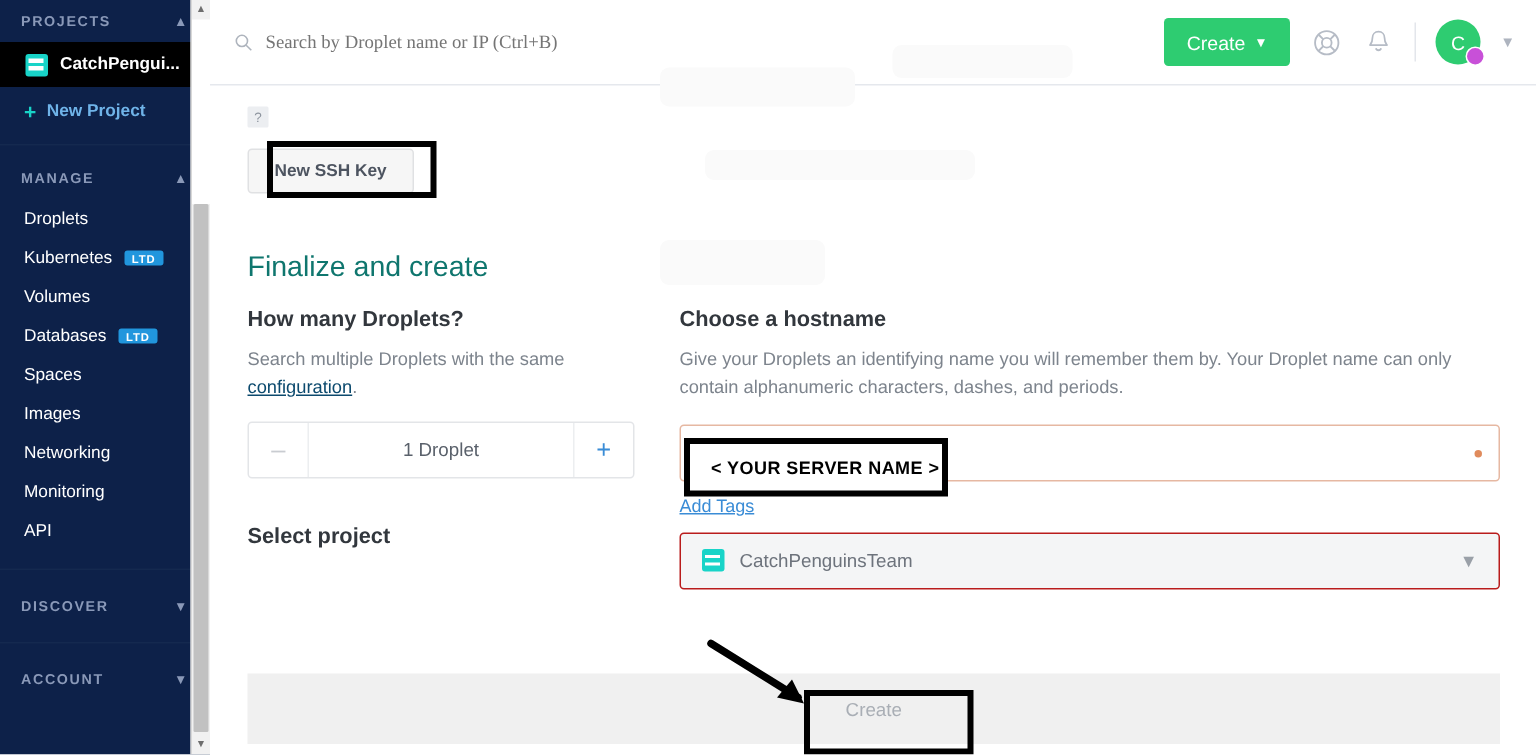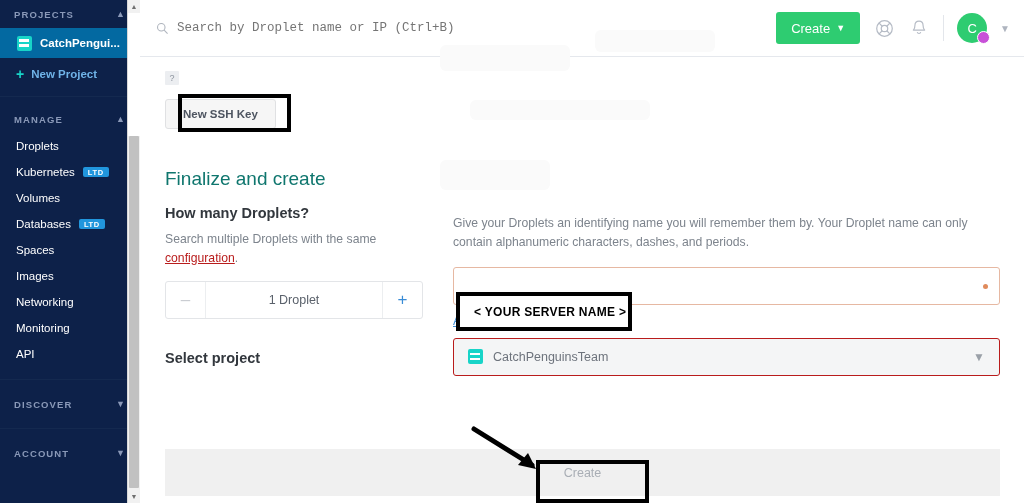--- a/index.html
+++ b/index.html
@@ -23,21 +23,21 @@
   .sb-section-head {
     display: flex; align-items: center; justify-content: space-between;
     padding: 0 14px; height: 28px;
     font-size: 9.5px; letter-spacing: 1.1px; font-weight: bold;
     color: #8a99b8; text-transform: uppercase; gap: 16px;
   }
   .sb-chev { font-size: 9px; color: #8a99b8; line-height: 1; }
   .sb-proj {
     display: flex; align-items: center; gap: 8px;
     height: 30px; padding: 0 14px;
-    background: #0369a1;
+    background: #000000;
     border-left: 3px solid transparent;
   }
   .proj-icon {
     width: 15px; height: 15px; border-radius: 2px;
     background: #18d4c8; flex: 0 0 15px;
     position: relative; overflow: hidden;
   }
   .proj-icon::before, .proj-icon::after {
     content: ""; position: absolute; left: 2px; right: 3px; height: 2.5px;
     background: #ffffff;
@@ -94,21 +94,21 @@
   }
   .topbar {
     height: 57px; border-bottom: 1px solid #e5e8ed;
     display: flex; align-items: center; padding: 0 14px 0 16px;
     background: #ffffff;
   }
   .search-wrap { display: flex; align-items: center; gap: 8px; flex: 1 1 auto; }
   .search-ico { width: 13px; height: 13px; flex: 0 0 13px; }
   .search-input {
     border: none; outline: none; background: transparent;
-    font-family: Liberation Mono, monospace;
+    font-family: Liberation Serif, serif;
     font-size: 12.5px; color: #9aa0ab; width: 340px;
   }
   .topbar-right { display: flex; align-items: center; gap: 13px; }
   .create-btn {
     background: #2ecc71; color: #ffffff;
     border: none; border-radius: 3px;
     height: 32px; padding: 0 15px;
     font-family: "Liberation Sans", sans-serif;
     font-size: 13px; cursor: pointer;
     display: flex; align-items: center; gap: 6px;
@@ -148,21 +148,21 @@
     background: #f6f6f6; border: 1px solid #e0e1e3; border-radius: 3px;
     height: 30px; padding: 0 17px;
     font-family: "Liberation Sans", sans-serif;
     font-size: 11.5px; color: #4d5460; font-weight: bold;
     cursor: pointer;
   }
 
   .h2 { font-size: 19px; color: #0f766e; font-weight: normal; }
   .h3 { font-size: 14.5px; color: #32373d; font-weight: bold; }
   .muted { font-size: 12.2px; color: #7d848d; line-height: 1.55; }
-  .link { color: #b91c1c; }
+  .link { color: #0c4a6e; }
 
   .grid { display: flex; gap: 16px; }
   .col-l { width: 272px; flex: 0 0 272px; }
   .col-r { flex: 1 1 auto; }
 
   .stepper {
     display: flex; align-items: center;
     border: 1px solid #e3e5e8; border-radius: 3px;
     height: 38px; width: 258px; background: #ffffff;
   }
@@ -373,20 +373,21 @@
           <div class="stepper" style="margin-top:13px">
             <button class="step-btn step-minus">–</button>
             <div class="step-val">1 Droplet</div>
             <button class="step-btn step-plus">+</button>
           </div>
 
           <div class="h3" style="margin-top:31px">Select project</div>
         </div>
 
         <div class="col-r">
+          <div class="h3">Choose a hostname</div>
           <div class="muted" style="margin-top:9px">Give your Droplets an identifying name you will remember them by. Your Droplet name can only contain alphanumeric characters, dashes, and periods.</div>
 
           <div class="host-wrap" style="margin-top:15px">
             <input class="host-input" type="text" placeholder="" style="">
             <span class="host-dot"></span>
           </div>
           <a class="addtags" href="#">Add Tags</a>
 
           <div class="proj-select" style="margin-top:9px">
             <span class="proj-icon"></span>

